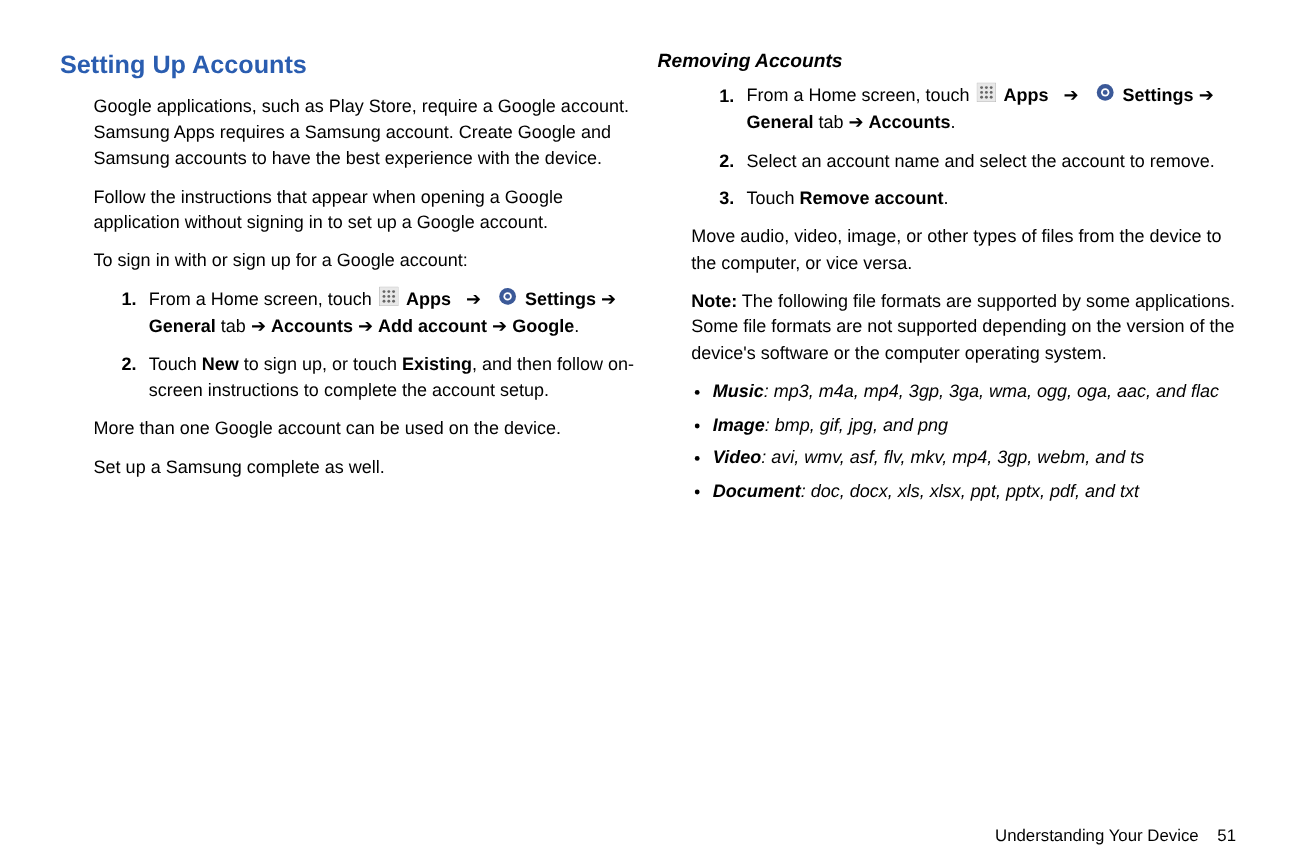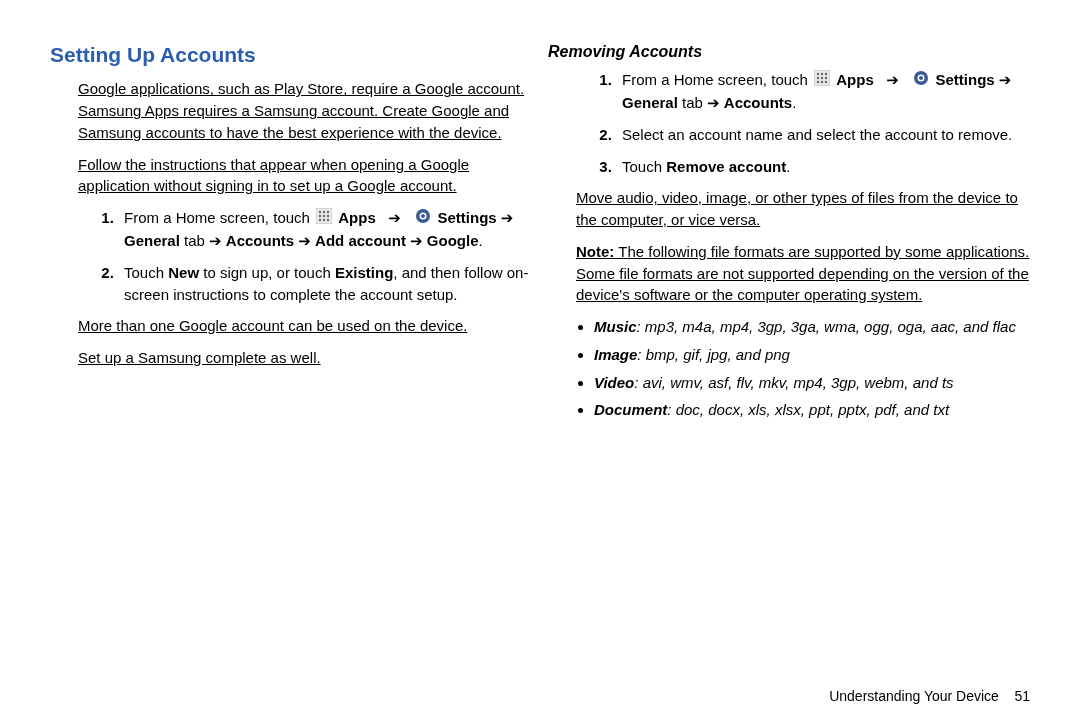--- a/index.html
+++ b/index.html
@@ -29,21 +29,20 @@
   }
   .h-sub {
     font-size: 16px;
     font-weight: bold;
     font-style: italic;
     color: #000000;
     margin: 10px 0 6px 0;
   }
   p {
     margin: 0 0 10px 28px;
-    text-decoration: underline;
   }
   ol {
     margin: 0 0 10px 28px;
     padding-left: 40px;
   }
   ol li {
     margin-bottom: 10px;
     padding-left: 6px;
   }
   ol li::marker {
@@ -74,20 +73,21 @@
 </head>
 <body>
 
 <div class="columns">
 
   <div class="col">
     <div class="h-main">Setting Up Accounts</div>
     <p>Google applications, such as Play Store, require a Google account. Samsung Apps requires a Samsung account. Create Google and Samsung accounts to have the best experience with the device.</p>
 
     <p>Follow the instructions that appear when opening a Google application without signing in to set up a Google account.</p>
+    <p>To sign in with or sign up for a Google account:</p>
 
     <ol>
       <li>
         <span>From a Home screen, touch </span>
         <span class="icon">
           <svg width="16" height="16" viewBox="0 0 16 16">
             <rect x="0" y="0" width="16" height="16" fill="#e8e8e8" stroke="#999" stroke-width="0.5"></rect>
             <circle cx="4" cy="4" r="1.2" fill="#666"></circle>
               <circle cx="8" cy="4" r="1.2" fill="#666"></circle>
               <circle cx="12" cy="4" r="1.2" fill="#666"></circle>

